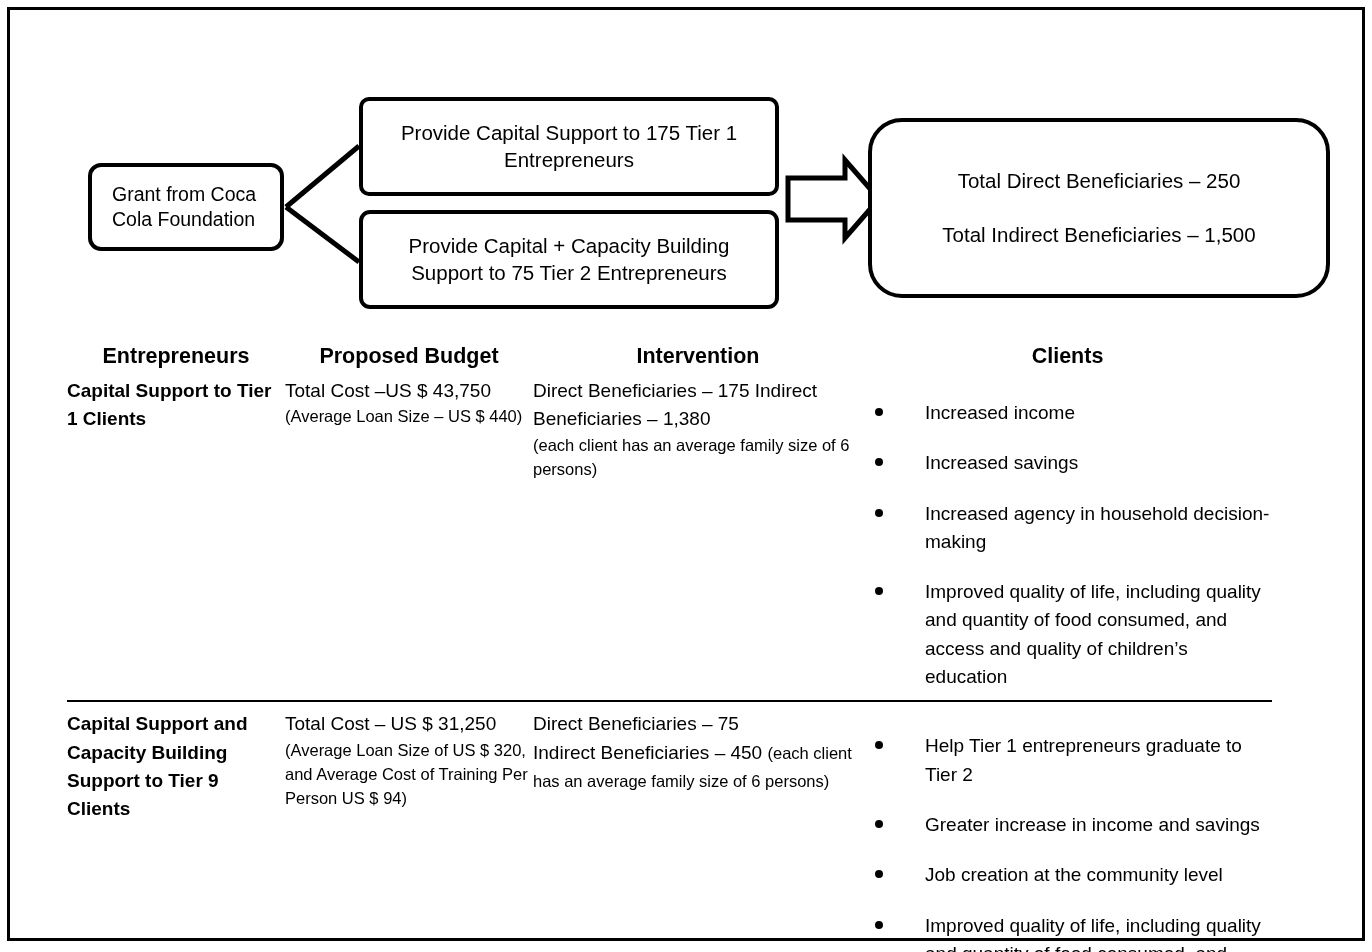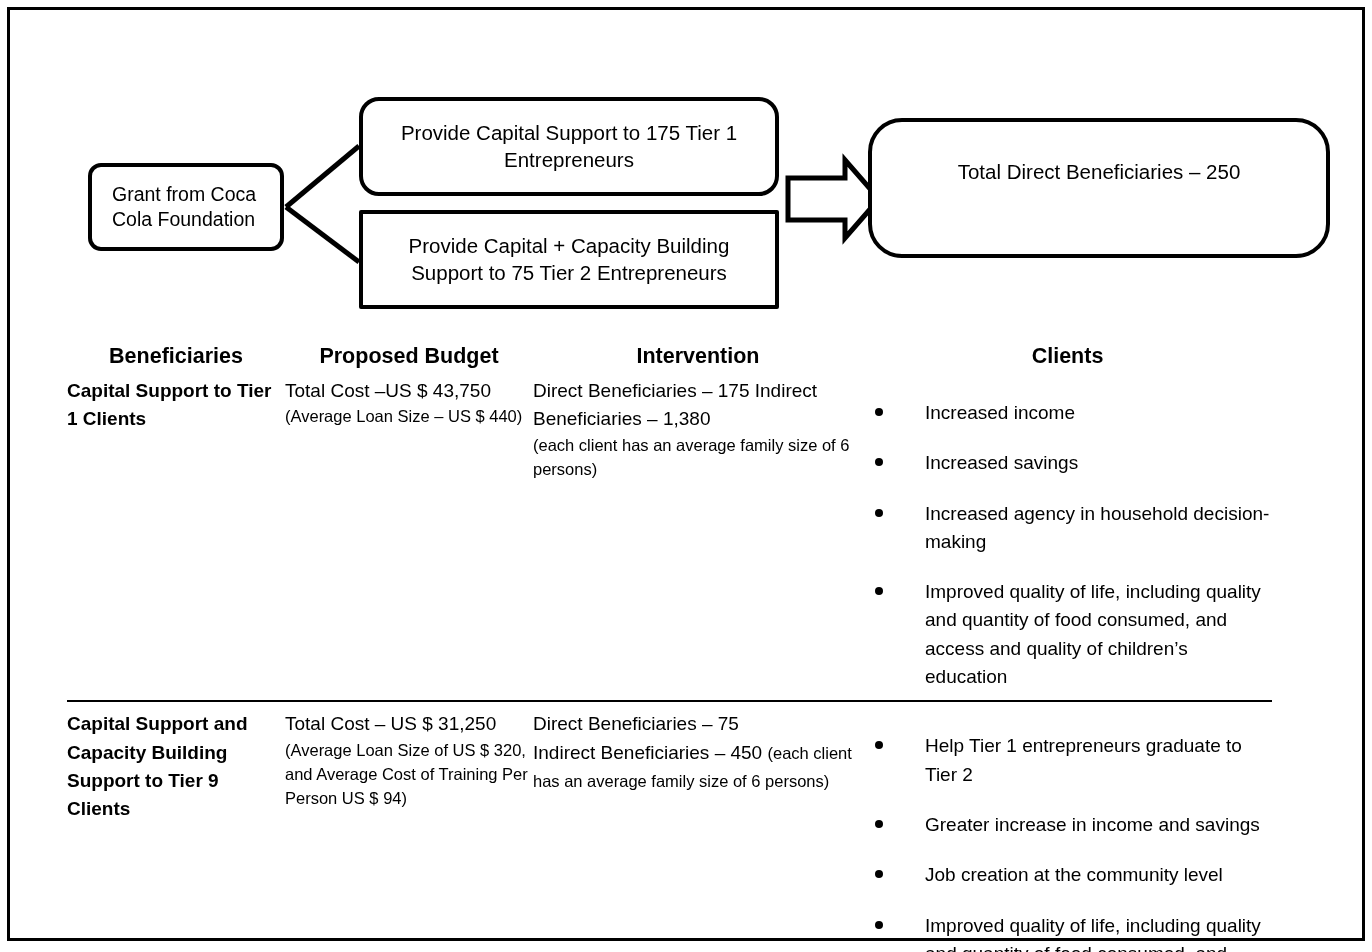--- a/index.html
+++ b/index.html
@@ -66,36 +66,36 @@
     font-size: 19.5px;
     align-items: center;
   }
   #node-grant .node-inner { text-align: left; padding-left: 20px; }
 
   #node-tier1 {
     left: 359px;
     top: 97px;
     width: 420px;
     height: 99px;
-    border-radius: 20px;
+    border-radius: 10px;
     font-size: 20.5px;
   }
   #node-tier2 {
     left: 359px;
     top: 210px;
     width: 420px;
     height: 99px;
-    border-radius: 2px;
+    border-radius: 11px;
     font-size: 20.5px;
   }
   #node-outcome {
     left: 868px;
     top: 118px;
     width: 462px;
-    height: 140px;
+    height: 180px;
     border-radius: 34px;
     font-size: 20.5px;
   }
   #node-outcome .node-inner { line-height: 1.1; }
   .outcome-line { display: block; }
   .outcome-gap { display: block; height: 31px; }
 
   
   #connectors {
     position: absolute;
@@ -204,35 +204,36 @@
     </div>
 
     <div class="node" id="node-tier2">
       <span class="node-inner">Provide Capital + Capacity Building Support to 75 Tier 2 Entrepreneurs</span>
     </div>
 
     <div class="node" id="node-outcome">
       <span class="node-inner">
         <span class="outcome-line">Total Direct Beneficiaries – 250</span>
         <span class="outcome-gap"></span>
+        <span class="outcome-line">Total Indirect Beneficiaries – 1,500</span>
       </span>
     </div>
   </div>
 
   <div id="impact-table">
     <table class="grid">
       <colgroup>
         <col class="col-intervention">
         <col class="col-budget">
         <col class="col-beneficiaries">
         <col class="col-impact">
       </colgroup>
       <thead>
         <tr>
-          <th class="header-intervention">Beneficiaries</th>
+          <th class="header-intervention">Entrepreneurs</th>
           <th>Proposed Budget</th>
           <th>Intervention</th>
           <th>Clients</th>
         </tr>
       </thead>
       <tbody>
 
         <tr class="data-row">
           <td class="intervention-cell">
             <div class="cell-text">Capital Support to Tier 1 Clients</div>

